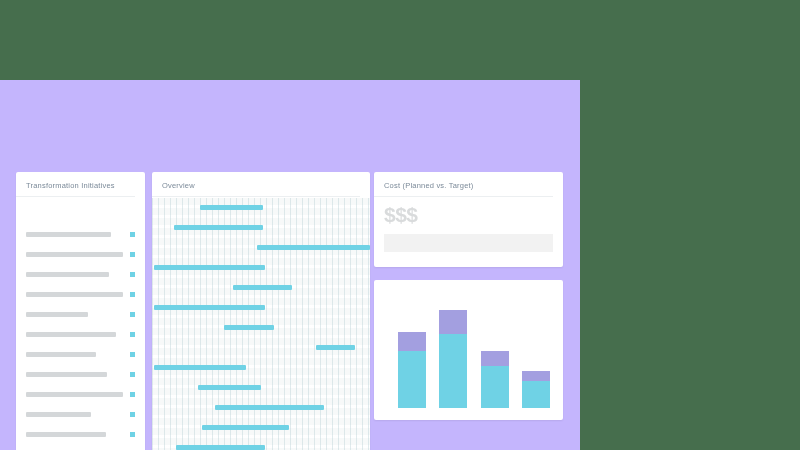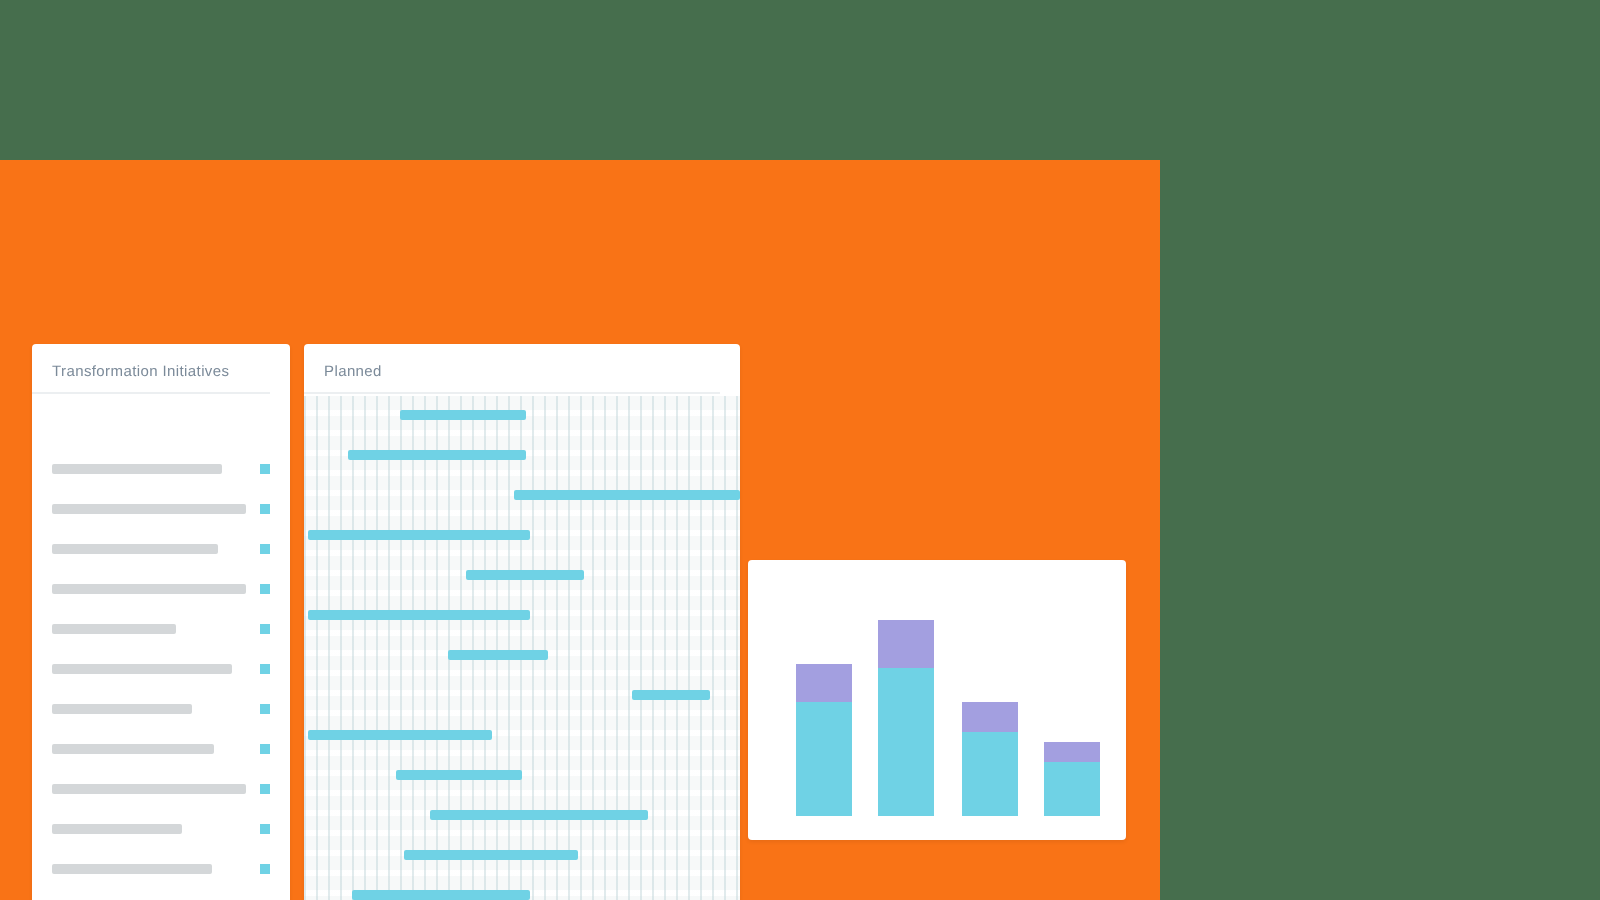--- a/index.html
+++ b/index.html
@@ -20,21 +20,21 @@
     background: #466e4d;
     overflow: hidden;
   }
   
   #canvas {
     position: absolute;
     left: 0;
     top: 80px;
     width: 580px;
     height: 370px;
-    background: #f97316;
+    background: #c4b5fd;
   }
   .card {
     position: absolute;
     background: #ffffff;
     border-radius: 2px;
     box-shadow: 0 1px 2px rgba(0,0,0,0.07);
   }
   .card-title {
     font-size: 7.5px;
     color: #7b8a99;
@@ -222,38 +222,46 @@
           </div>
           <div class="init-row" style="top: 225px;">
             <div class="init-bar" style="width: 79.54px;"></div>
             <div class="init-dot"></div>
           </div>
           <div class="init-row" style="top: 245px;"></div>
         </div>
     </div>
 
     <div class="card" id="timeline-card">
-      <div class="card-title">Planned</div>
+      <div class="card-title">Overview</div>
       <div id="timeline-grid">
           <div class="gantt-bar" style="top: 7px; left: 22%; width: 29%;"></div>
           <div class="gantt-bar" style="top: 27px; left: 10%; width: 41%;"></div>
           <div class="gantt-bar" style="top: 47px; left: 48%; width: 52%;"></div>
           <div class="gantt-bar" style="top: 67px; left: 1%; width: 51%;"></div>
           <div class="gantt-bar" style="top: 87px; left: 37%; width: 27%;"></div>
           <div class="gantt-bar" style="top: 107px; left: 1%; width: 51%;"></div>
           <div class="gantt-bar" style="top: 127px; left: 33%; width: 23%;"></div>
           <div class="gantt-bar" style="top: 147px; left: 75%; width: 18%;"></div>
           <div class="gantt-bar" style="top: 167px; left: 1%; width: 42%;"></div>
           <div class="gantt-bar" style="top: 187px; left: 21%; width: 29%;"></div>
           <div class="gantt-bar" style="top: 207px; left: 29%; width: 50%;"></div>
           <div class="gantt-bar" style="top: 227px; left: 23%; width: 40%;"></div>
           <div class="gantt-bar" style="top: 247px; left: 11%; width: 41%;"></div>
         </div>
     </div>
 
+    <div class="card" id="cost-card">
+      <div class="card-title">Cost (Planned vs. Target)</div>
+      <div id="cost-value">$$$</div>
+      <div id="cost-bar-track">
+        <div id="cost-seg-planned"></div>
+        <div id="cost-seg-target"></div>
+      </div>
+    </div>
 
     <div class="card" id="resources-card">
       <div id="resources-plot">
           <div class="res-bar" style="left: 12.5%; margin-left: -8.5px; width: 17%; height: 78%;">
             <div class="res-seg-top" style="height: 25.641%;"></div>
             <div class="res-seg-bottom" style="height: 74.359%;"></div>
           </div>
           <div class="res-bar" style="left: 37.5%; margin-left: -8.5px; width: 17%; height: 100%;">
             <div class="res-seg-top" style="height: 24%;"></div>
             <div class="res-seg-bottom" style="height: 76%;"></div>

